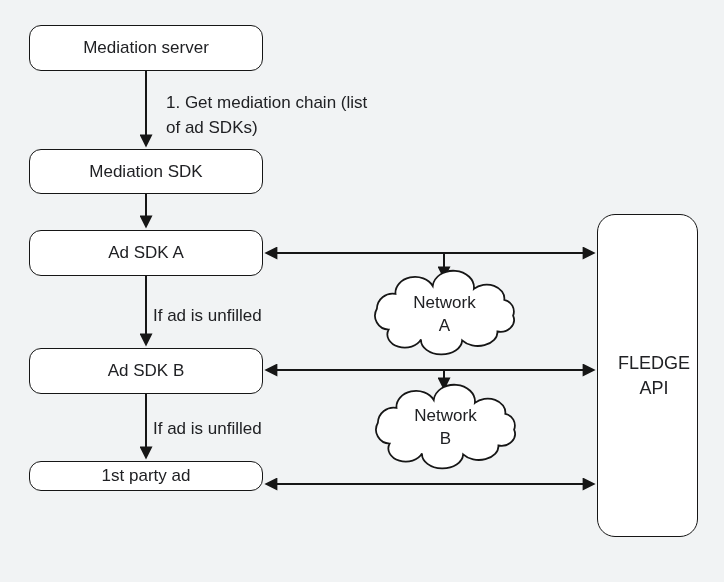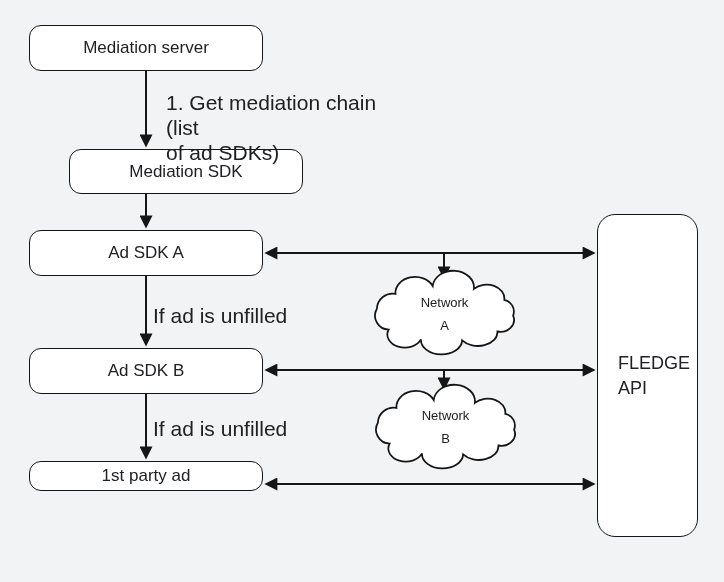--- a/index.html
+++ b/index.html
@@ -13,46 +13,47 @@
   .stage{position:relative;width:724px;height:582px;}
   .connectors{position:absolute;left:0;top:0;width:724px;height:582px;}
 
   .node{
     position:absolute;
     background:#ffffff;
     border:1.6px solid #161616;
     border-radius:12px;
     display:flex;align-items:center;justify-content:center;
     font-size:17px;line-height:22px;
+    text-align:center;
     box-sizing:border-box;
     white-space:pre-line;
   }
   .node.mediation-server{left:29px;top:25px;width:234px;height:46px;}
-  .node.mediation-sdk{left:29px;top:149px;width:234px;height:45px;margin-left:40px;}
+  .node.mediation-sdk{left:29px;top:149px;width:234px;height:45px;}
   .node.ad-sdk-a{left:29px;top:230px;width:234px;height:46px;}
   .node.ad-sdk-b{left:29px;top:348px;width:234px;height:46px;}
   .node.first-party-ad{left:29px;top:461px;width:234px;height:30px;}
   .node.fledge-api{left:597px;top:214px;width:101px;height:323px;border-radius:18px;font-size:18px;line-height:25px;padding-left:13px;}
 
   .label{
     position:absolute;
-    font-size:21px;line-height:25px;
+    font-size:17px;line-height:25px;
     white-space:pre-line;
   }
   .label.step1{left:166px;top:90px;width:240px;}
   .label.step2{left:344px;top:172px;width:200px;text-align:center;}
   .label.if1{left:153px;top:303px;}
   .label.if2{left:153px;top:416px;}
   .label.step3{left:280px;top:496px;width:240px;line-height:24px;}
 
   .cloud-label{
     position:absolute;
     width:147px;
     text-align:center;
-    font-size:13px;line-height:23px;
+    font-size:17px;line-height:23px;
     white-space:pre-line;
   }
   .cloud-label.net-a{left:371px;top:291px;}
   .cloud-label.net-b{left:372px;top:404px;}
 </style>
 </head>
 <body>
 
 <div class="stage">
 

